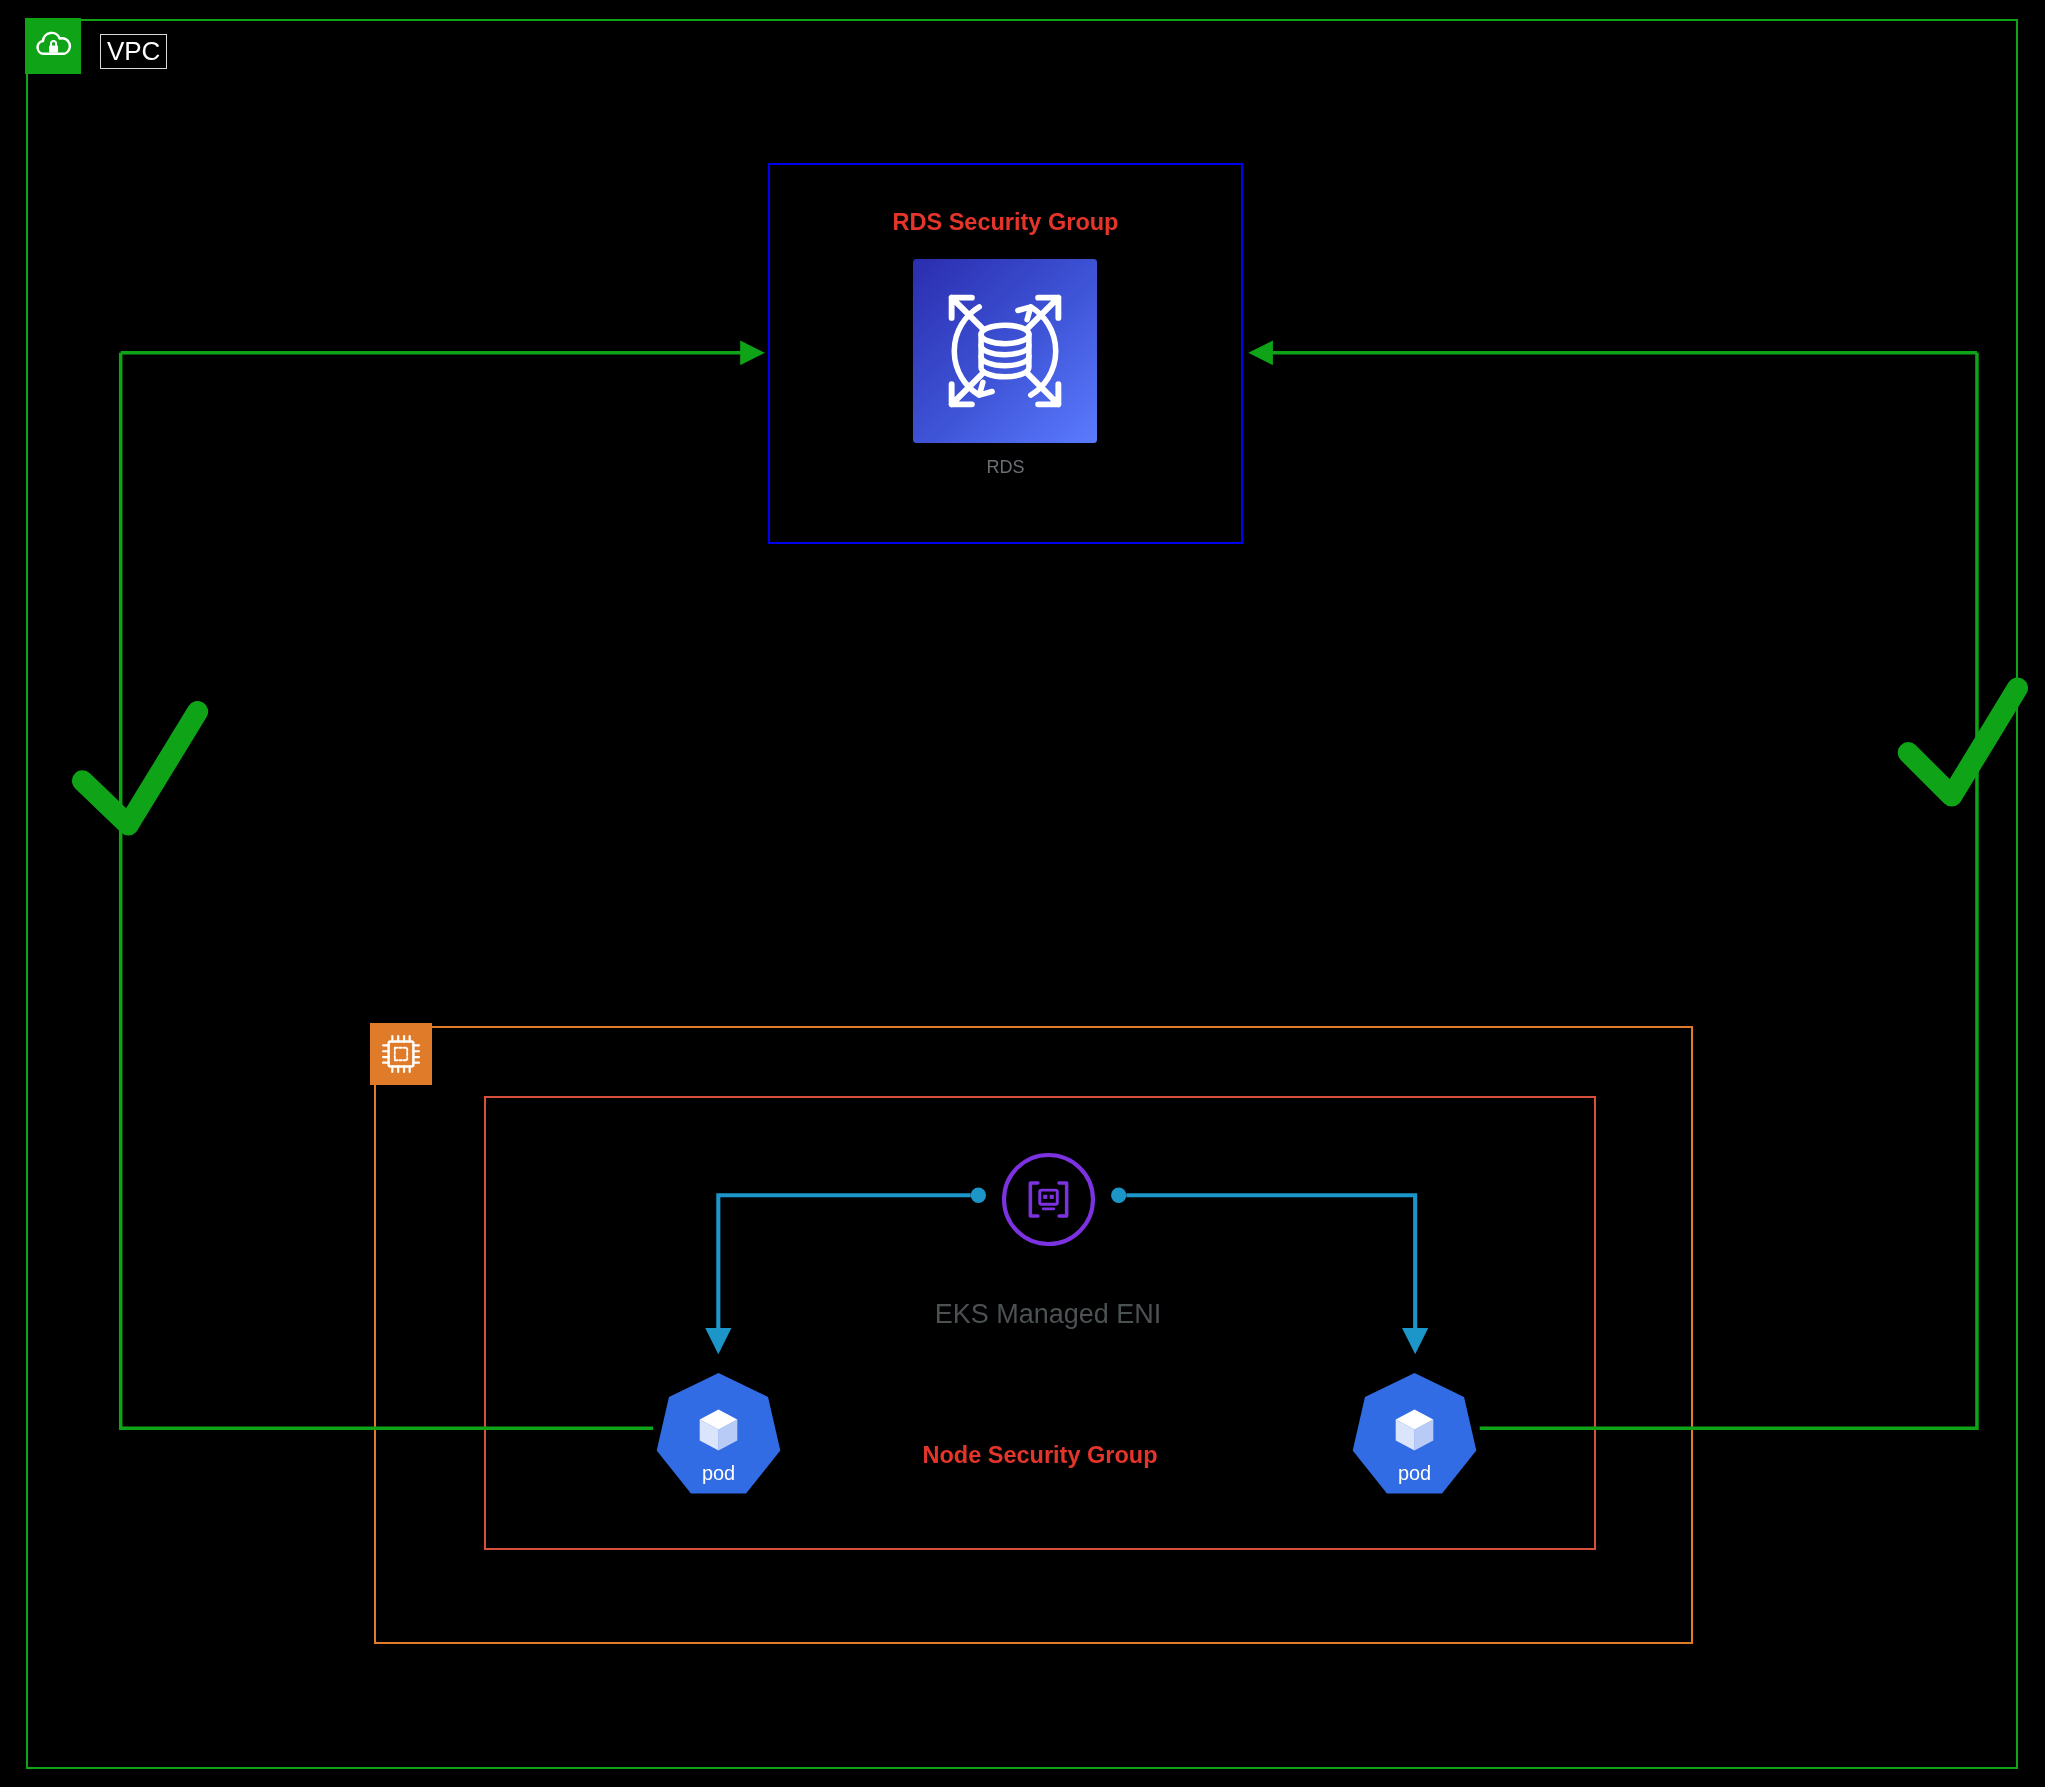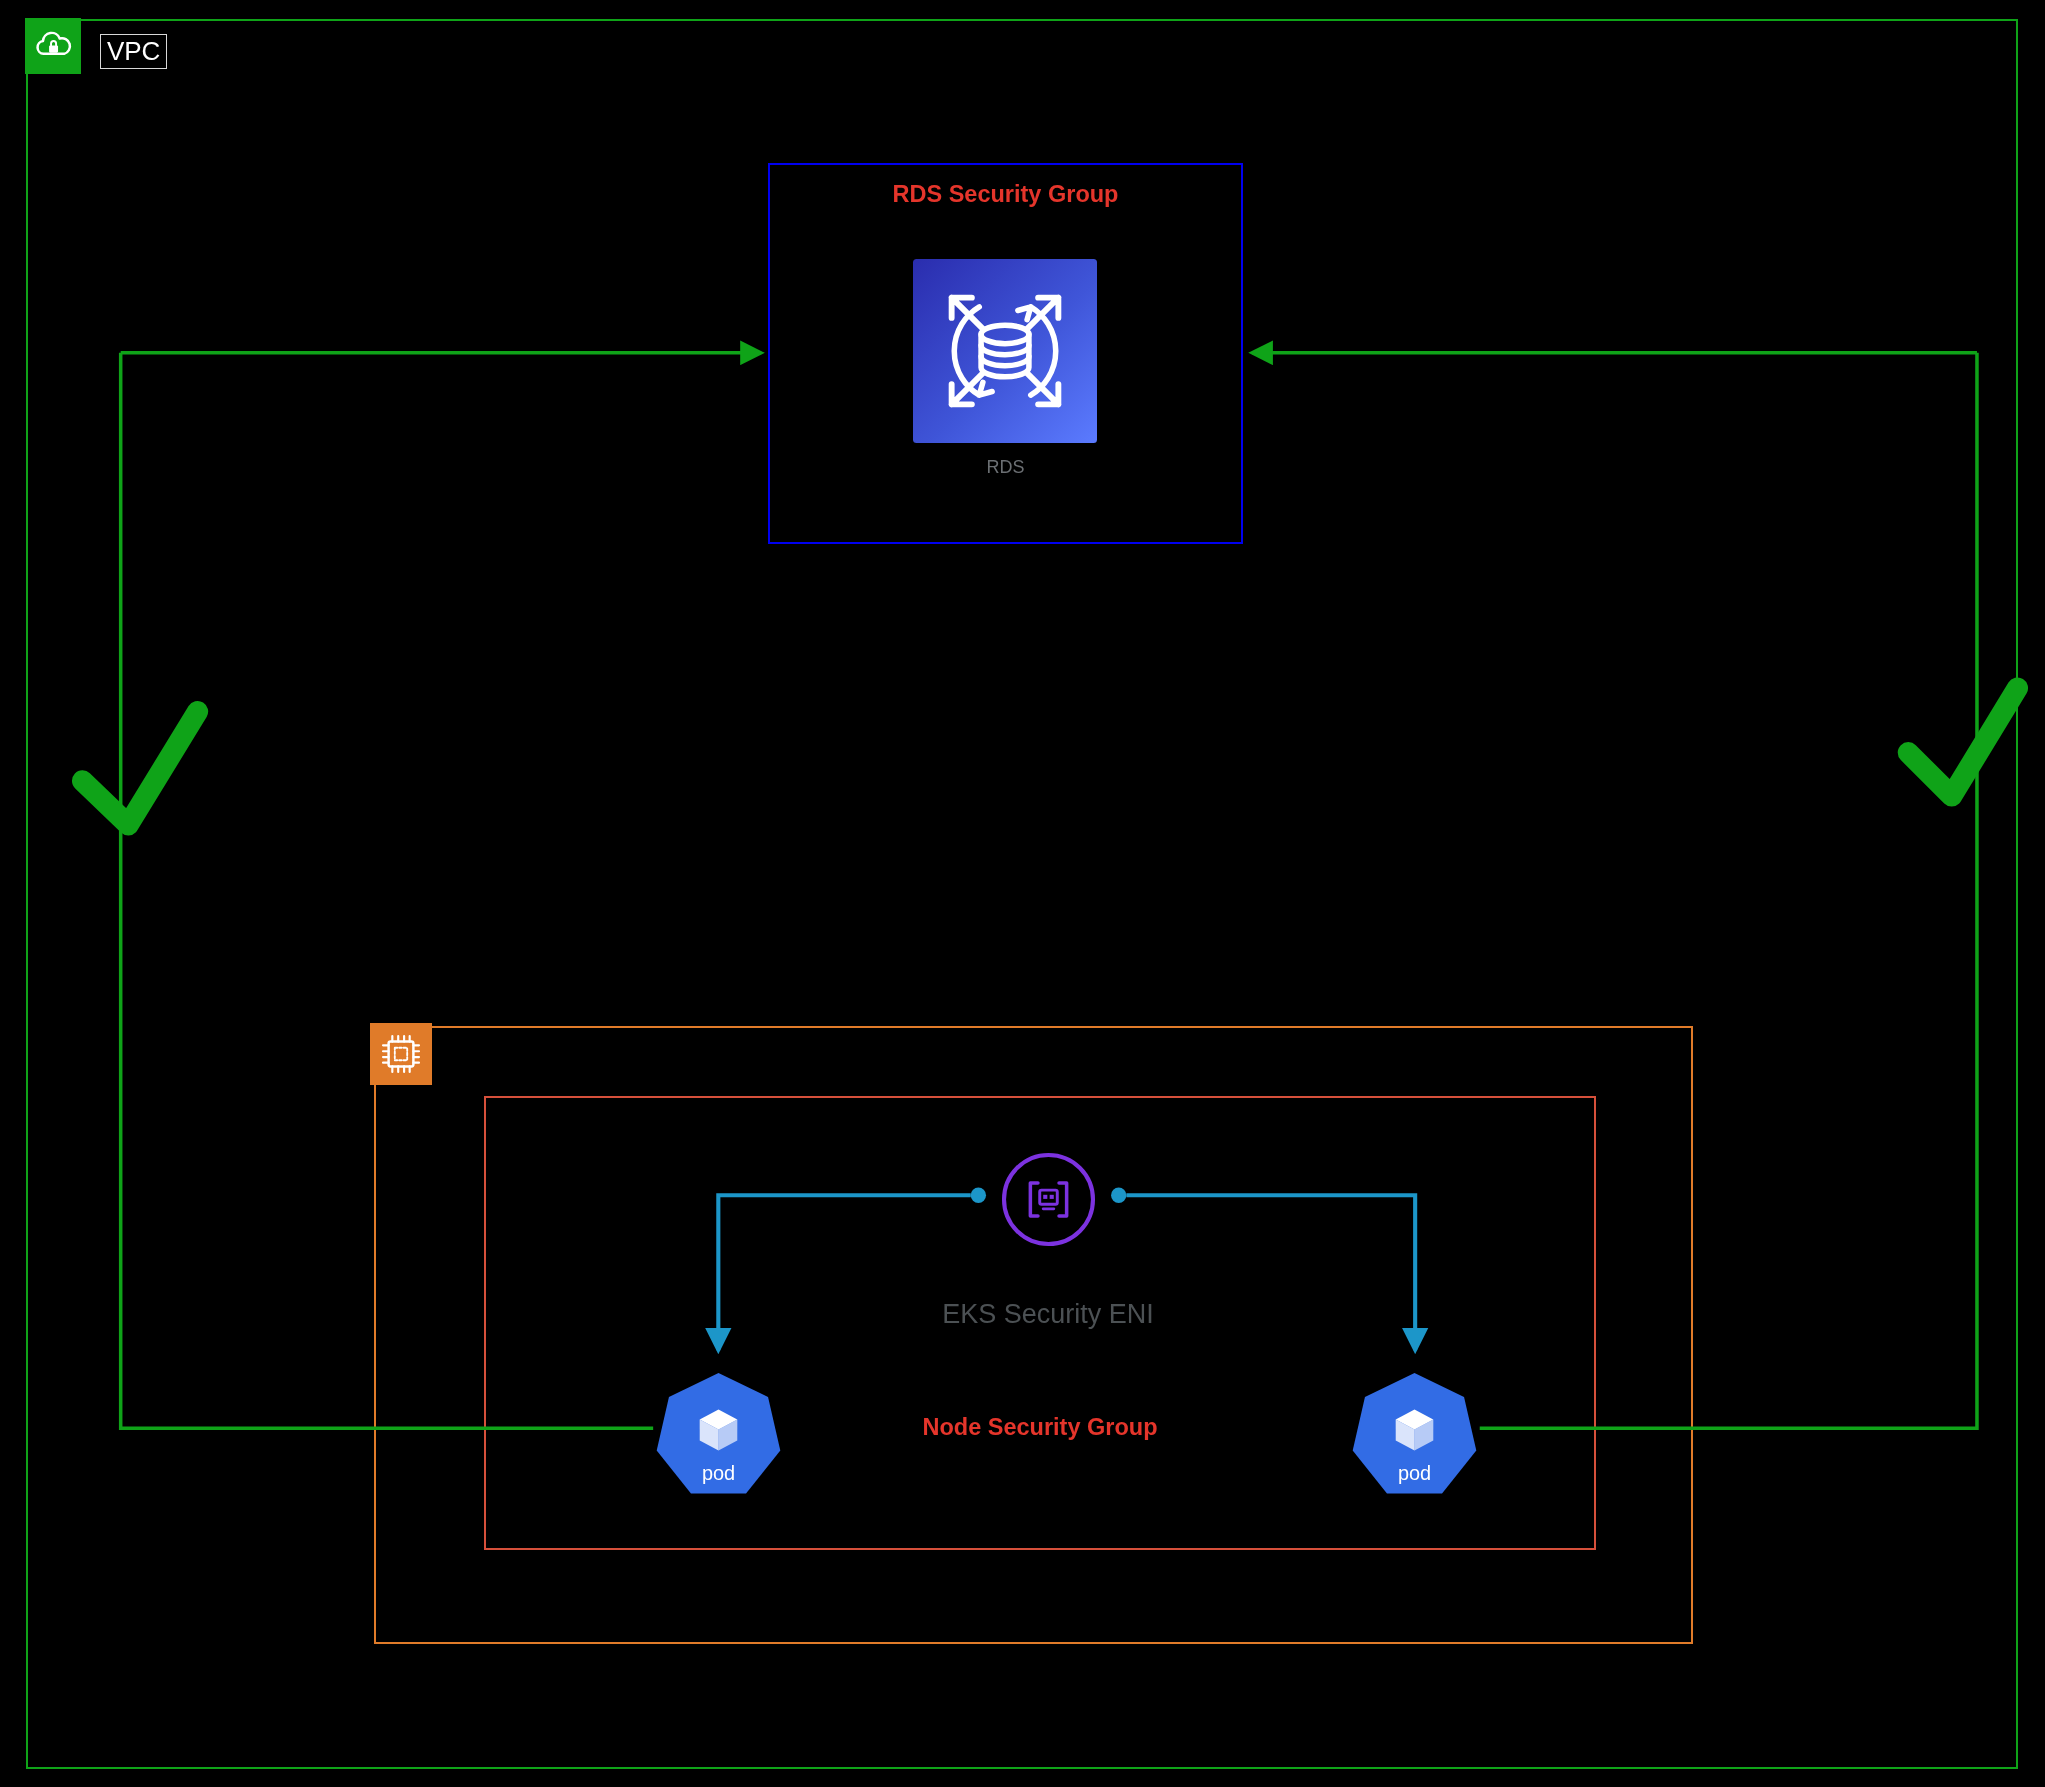--- a/index.html
+++ b/index.html
@@ -3,21 +3,21 @@
 <meta charset="utf-8">
 <style>
   html,body{margin:0;padding:0;background:#000;}
   body{width:2046px;height:1787px;overflow:hidden;font-family:"Liberation Sans",sans-serif;position:relative;}
   #canvas{position:absolute;left:0;top:0;width:2046px;height:1787px;background:var(--background,#000);}
   .box{position:absolute;border-style:solid;border-width:2.3px;background:transparent;box-sizing:border-box;}
   .vpc-box{left:26.4px;top:19px;width:1992px;height:1750px;border-color:var(--vpc-border);}
   .rds-box{left:768px;top:163px;width:475px;height:381px;border-color:var(--rds-group-border);}
   .ec2-box{left:374px;top:1026px;width:1319px;height:618px;border-color:var(--ec2-border);}
   .node-box{left:484px;top:1096px;width:1112px;height:454px;border-color:var(--node-group-border);}
-  .group-title{position:absolute;text-align:center;font-weight:bold;font-size:23.5px;color:var(--security-label-red);}
+  .group-title{position:absolute;text-align:center;font-weight:bold;font-size:23.5px;color:var(--security-label-red);margin-top:28px;}
   .rds-title{left:768px;top:181px;width:475px;}
   .node-title{left:484px;top:1414px;width:1112px;}
   .muted-label{position:absolute;text-align:center;}
   .rds-label{left:768px;top:457px;width:475px;font-size:18px;color:var(--rds-label-gray);}
   .eni-label{left:872px;top:1299px;width:352px;font-size:27px;color:var(--eni-label-gray);}
   .vpc-label{position:absolute;left:100px;top:34px;color:#ffffff;font-size:26px;padding:1.2px 5.9px;border:1.8px solid #d9d9d9;background:rgba(0,0,0,.35);}
   .corner-icon{position:absolute;display:flex;align-items:center;justify-content:center;}
   .vpc-icon{left:25px;top:17.6px;width:56px;height:56px;background:var(--vpc-border);}
   .chip-icon{left:370px;top:1023px;width:62px;height:62px;background:var(--ec2-border);}
   .rds-icon{position:absolute;left:913px;top:259px;width:184px;height:184px;border-radius:3.5px;
@@ -96,21 +96,21 @@
     <svg width="103" height="103" viewBox="0 0 176 176">
       <circle cx="88" cy="88" r="76" class="purple-stroke" stroke-width="7"></circle>
       <path class="purple-stroke" stroke-width="6" d="M70 60 H57 V116 H70"></path>
       <path class="purple-stroke" stroke-width="6" d="M106 60 H119 V116 H106"></path>
       <rect x="73" y="72" width="30" height="24" rx="3" class="purple-stroke" stroke-width="5"></rect>
       <rect x="79" y="80" width="7" height="7" fill="var(--eni-purple)"></rect>
       <rect x="90" y="80" width="7" height="7" fill="var(--eni-purple)"></rect>
       <path class="purple-stroke" stroke-width="5" d="M79 104 H97"></path>
     </svg>
   </div>
-  <div class="muted-label eni-label">EKS Security ENI</div>
+  <div class="muted-label eni-label">EKS Managed ENI</div>
 
   <div class="pod pod-left">
     <svg width="135" height="135" viewBox="-115 -115 230 230">
       <polygon class="pod-shape" points="0,-108 84.4,-67.3 105.3,24 46.9,97.3 -46.9,97.3 -105.3,24 -84.4,-67.3"></polygon>
       <polygon points="0,-46 32,-29 0,-12 -32,-29" fill="#ffffff"></polygon>
       <polygon points="-32,-29 0,-12 0,24 -32,7" fill="#ffffff" opacity="0.82"></polygon>
       <polygon points="32,-29 0,-12 0,24 32,7" fill="#ffffff" opacity="0.65"></polygon>
       <text class="pod-text" x="0" y="74" text-anchor="middle">pod</text>
     </svg>
   </div>

